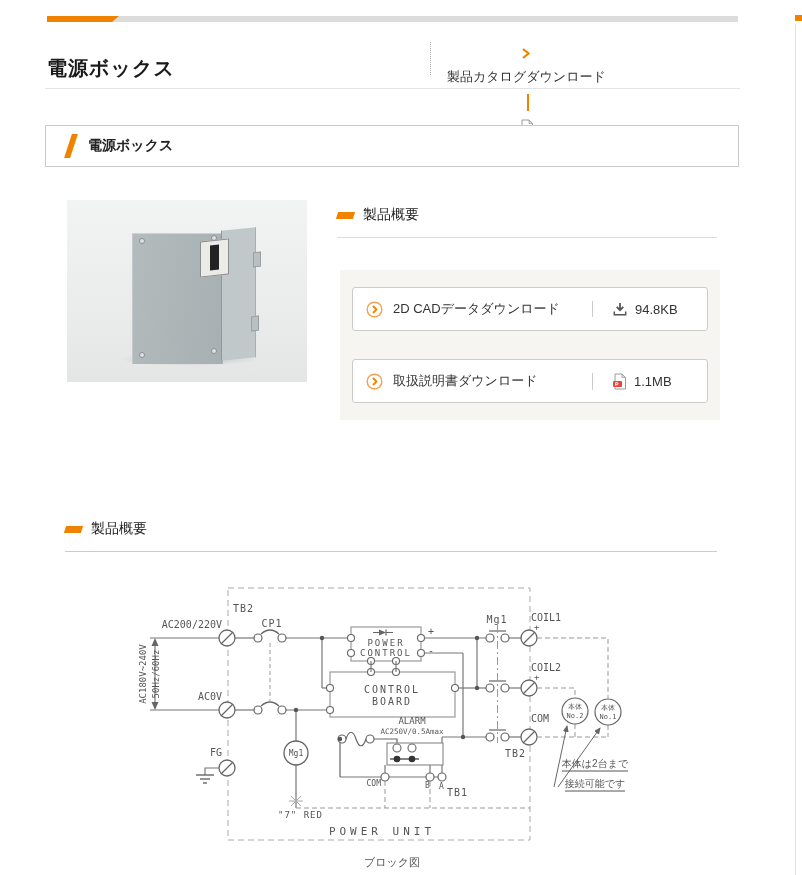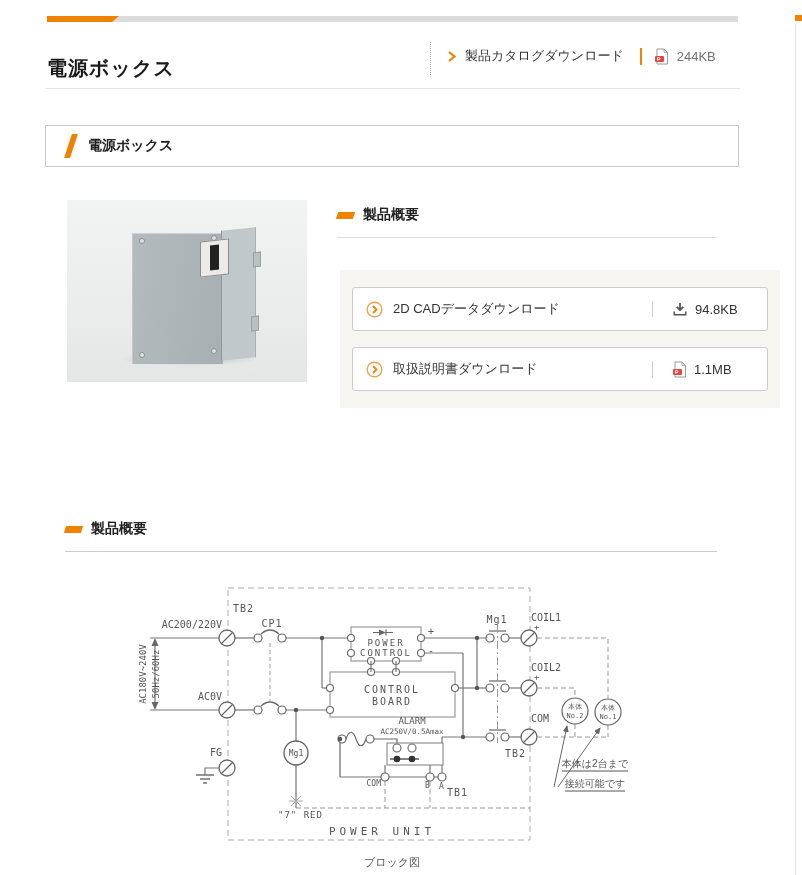--- a/index.html
+++ b/index.html
@@ -10,21 +10,21 @@
   .abs{position:absolute;}
   
   .topbar-gray{left:47px;top:16px;width:691px;height:6px;background:#dcdcdc;}
   .topbar-orange{left:47px;top:16px;width:72px;height:6px;background:#ef8300;
     clip-path:polygon(0 0,100% 0,calc(100% - 7px) 100%,0 100%);}
   .edge-square{left:795px;top:15px;width:7px;height:6px;background:#ef8300;}
   .edge-line{left:795px;top:24px;width:1px;height:851px;background:#e3e3e3;}
   
   .page-title{left:47px;top:42px;font-size:20px;font-weight:bold;color:#1a1a1a;letter-spacing:1px;}
   .dotted-sep{left:430px;top:42px;height:33px;border-left:1px dotted #aaa;}
-  .header-link{left:447px;top:47px;display:flex;align-items:center;gap:8px;cursor:pointer;}
+  .header-link{left:447px;top:47px;display:flex;align-items:center;gap:8px;cursor:pointer;flex-direction:column;}
   .header-link .lbl{font-size:13px;color:#333;}
   .orange-bar{width:2px;height:17px;background:#ef8300;margin:0 4px 0 8px;}
   .filesize{font-size:13px;color:#737373;}
   .hr1{left:45px;top:88px;width:695px;height:1px;background:#e4e4e4;}
   
   .section-box{left:45px;top:125px;width:694px;height:42px;border:1px solid #c9c9c9;
     background:#fff;display:flex;align-items:center;gap:14px;padding-left:22px;box-sizing:border-box;}
   .slash{width:6px;height:24px;background:#ef8300;transform:skewX(-18deg);}
   .section-label{font-size:14px;font-weight:bold;color:#222;}
   
@@ -35,25 +35,25 @@
     border-top:1px solid #cdd3d4;border-left:1px solid #c3c9ca;}
   .pi-front{left:154px;top:29px;width:33px;height:130px;background:#c1c8c9;transform:skewY(-6deg);
     border-left:1px solid #8f989a;border-right:1px solid #a7afb0;}
   .pi-plate{left:133px;top:40px;width:27px;height:34px;background:#ebebe8;border:1px solid #8c8c8c;transform:skewY(-6deg);}
   .pi-strip{left:9px;top:4px;width:9px;height:25px;background:#222;position:absolute;}
   .pi-flange{width:6px;height:13px;background:#b9c0c1;border:1px solid #98a0a2;transform:skewY(-6deg);}
   .screw{width:4px;height:4px;border-radius:50%;background:#dde0e0;border:1px solid #8a9194;}
   
   .mini-head{display:flex;align-items:center;gap:9px;}
   .mini-dash{width:17px;height:7px;background:#ef8300;transform:skewX(-18deg);}
-  .mini-label{font-size:14px;font-weight:bold;color:#222;}
+  .mini-label{font-size:14px;font-weight:normal;color:#222;}
   .ov-head{left:337px;top:206px;}
   .ov-line{left:337px;top:237px;width:380px;height:1px;background:#ddd;}
-  .dl-wrap{left:340px;top:270px;width:440px;background:#f7f5f1;box-sizing:border-box;
-    padding:17px 12px;display:flex;flex-direction:column;gap:16px;}
+  .dl-wrap{left:340px;top:270px;width:380px;background:#f7f5f1;box-sizing:border-box;
+    padding:17px 12px;display:flex;flex-direction:column;gap:28px;}
   .dl-btn{height:44px;background:#fff;border:1px solid #ccc;border-radius:3px;display:flex;
     align-items:center;padding:0 13px;gap:10px;cursor:pointer;box-sizing:border-box;}
   .dl-label{font-size:13px;color:#333;}
   .dl-size{display:flex;align-items:center;gap:7px;border-left:1px solid #ccc;
     padding-left:19px;margin-left:auto;min-width:82px;font-size:13px;color:#333;}
   
   .spec-head{left:65px;top:520px;}
   .spec-line{left:65px;top:551px;width:652px;height:1px;background:#ccc;}
   .diagram{left:100px;top:575px;}
   svg text{fill:#555;font-family:"DejaVu Sans Mono","Liberation Mono",monospace;}

